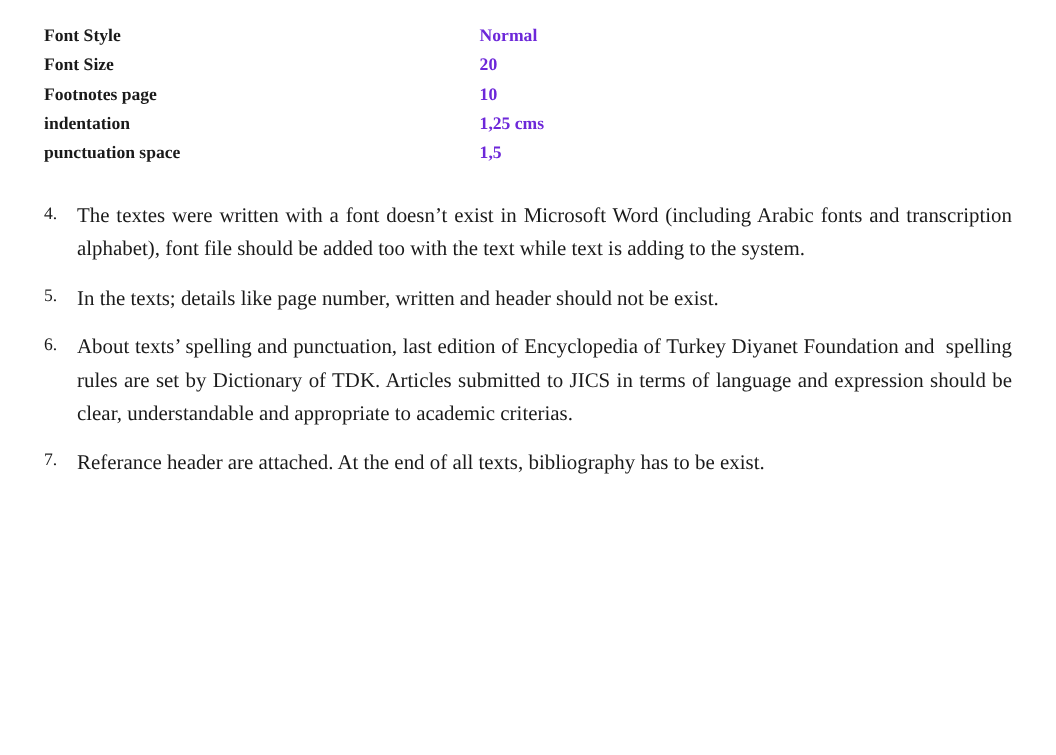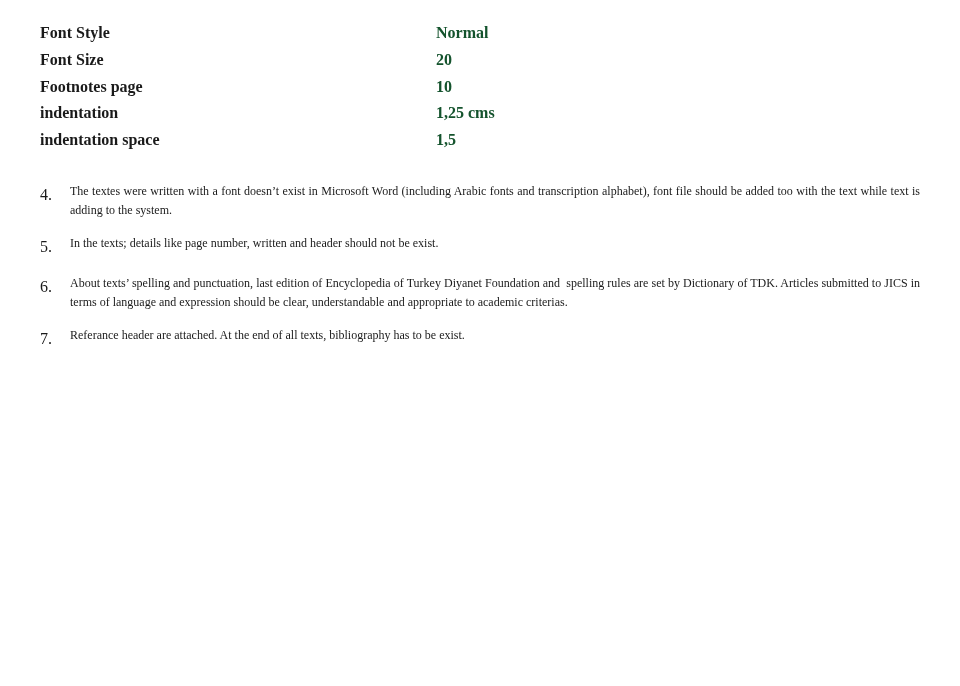--- a/index.html
+++ b/index.html
@@ -32,39 +32,39 @@
       line-height: 1.55;
     }
 
     .info-table td.label {
       width: 45%;
       color: #1a1a1a;
     }
 
     .info-table td.value {
       width: 55%;
-      color: #14532d;
+      color: #6d28d9;
     }
 
     .numbered-item {
       display: flex;
       align-items: flex-start;
       margin-bottom: 14px;
       line-height: 1.6;
     }
 
     .numbered-item .num {
       min-width: 30px;
       font-size: 16px;
       padding-top: 0;
     }
 
     .numbered-item .content {
       flex: 1;
-      font-size: 12px;
+      font-size: 19px;
       line-height: 1.6;
       text-align: justify;
     }
   </style>
 </head>
 <body>
 
 <table class="info-table">
   <tbody id="info-rows">
       <tr>
@@ -77,21 +77,21 @@
       </tr>
       <tr>
         <td class="label">Footnotes page</td>
         <td class="value">10</td>
       </tr>
       <tr>
         <td class="label">indentation</td>
         <td class="value">1,25 cms</td>
       </tr>
       <tr>
-        <td class="label">indentation space</td>
+        <td class="label">punctuation space</td>
         <td class="value">1,5</td>
       </tr>
     </tbody>
 </table>
 
 <div id="items-container">
     <div class="numbered-item">
       <span class="num">4.</span>
       <span class="content">The textes were written with a font doesn’t exist in Microsoft Word (including Arabic fonts and transcription alphabet), font file should be added too with the text while text is adding to the system.</span>
     </div>

